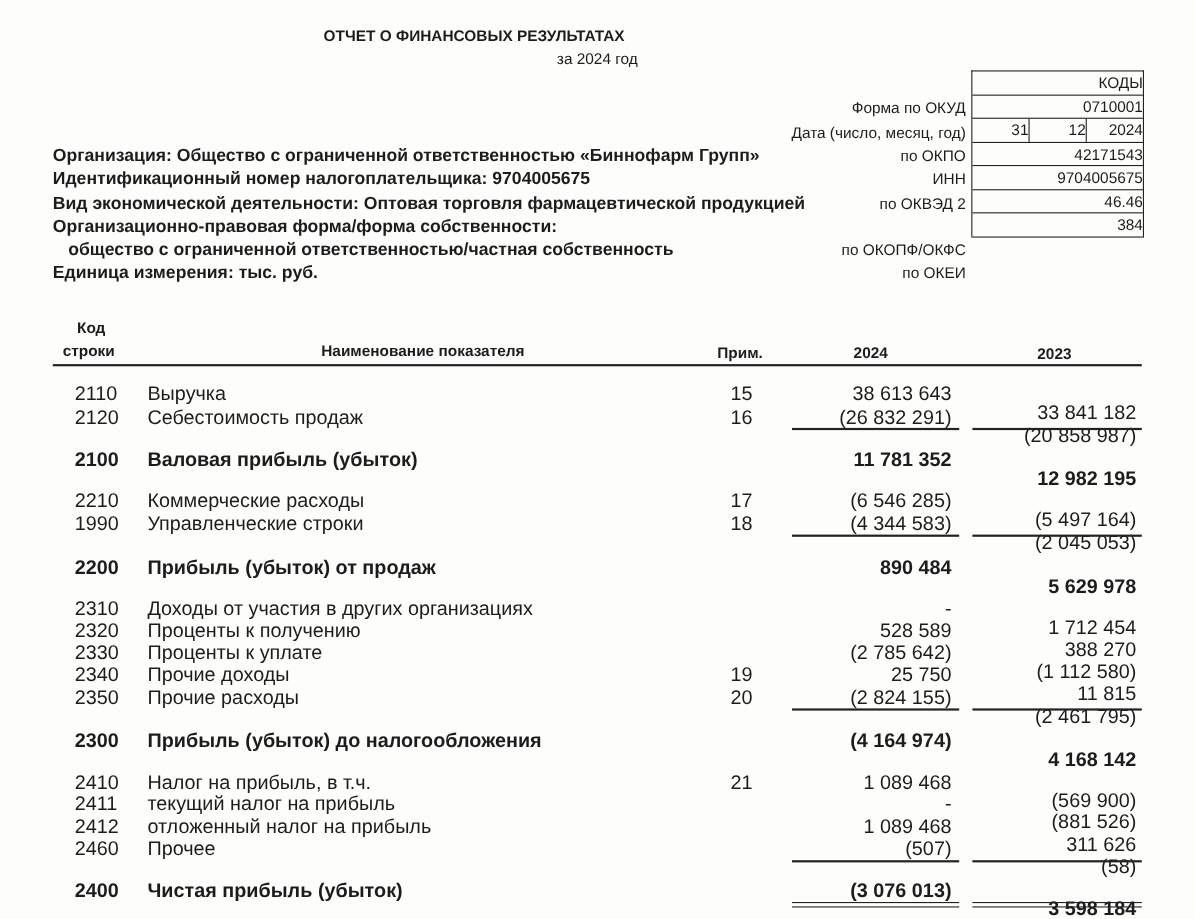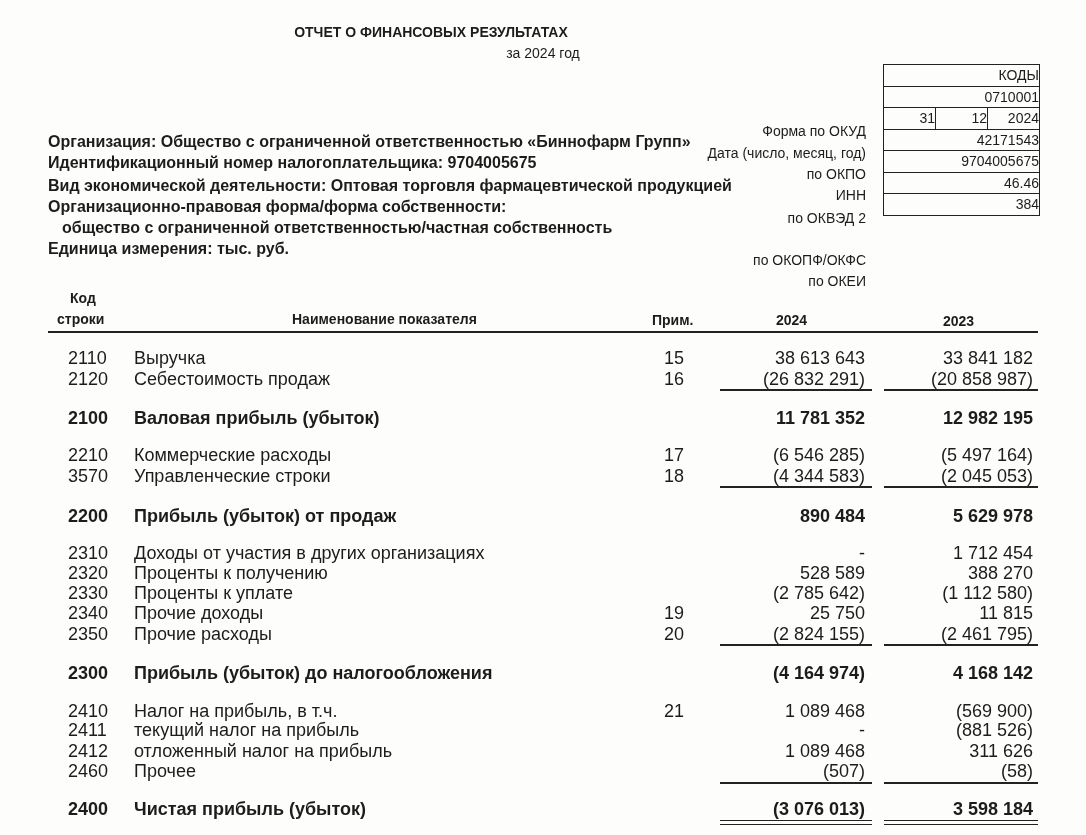--- a/index.html
+++ b/index.html
@@ -5,36 +5,36 @@
     html, body { margin:0; padding:0; }
     body {
       width:1086px; height:835px; position:relative; overflow:hidden;
       background:#fdfdfc; color:#1c1c1c;
       font-family:"Liberation Sans", sans-serif; font-size:14px;
     }
     .abs { position:absolute; white-space:nowrap; }
     .title { left:0; width:862px; text-align:center; top:24px; font-weight:bold; font-size:14px; }
     .subtitle { left:0; width:1086px; text-align:center; top:45px; font-size:14px; }
     .info-line { left:48px; font-size:16px;font-weight:bold; }
-    .code-label { right:220px; text-align:center; font-size:14px;margin-top:33px; }
+    .code-label { right:208px; text-align:center; font-size:14px; }
     .codes-box { position:absolute; left:883px; top:64px; width:155px; border:1.5px solid #222; border-bottom:none; }
     .codes-row { border-bottom:1.5px solid #222; height:20.5px; line-height:20.5px; text-align:right; font-size:14px; display:flex; }
     .codes-row.tall { height:44px; line-height:62px; }
     .codes-row > span { flex:1; }
     .codes-row .cell { flex:1; border-right:1.5px solid #222; }
     .codes-row .cell:last-child { border-right:none; }
     .hdr { font-weight:bold; font-size:14px; }
     .hdr-line { position:absolute; left:48px; width:990px; top:331px; height:2px; background:#222; }
     .row { position:absolute; left:0; width:1086px; height:20px; font-size:18px; }
     .row span { position:absolute; top:0; }
     .row .code { left:68px; }
     .row .name { left:134px; }
     .row .note { left:664px; }
     .row .v24 { right:221px; text-align:right; }
-    .row .v23 { right:53px; text-align:right; }
+    .row .v23 { right:53px; text-align:right;margin-top:17px; }
     .row.bold { font-weight:bold; }
     .uline { position:absolute; height:1.5px; background:#222; }
     .dline { position:absolute; height:5px; border-top:1.5px solid #222; border-bottom:1.5px solid #222; box-sizing:border-box; }
   </style>
 </head>
 <body>
 
 <div class="abs title">ОТЧЕТ О ФИНАНСОВЫХ РЕЗУЛЬТАТАХ</div>
 <div class="abs subtitle">за 2024 год</div>
 
@@ -113,21 +113,21 @@
 </div>
 
 <div class="row" style="top:445px">
   <span class="code">2210</span>
   <span class="name">Коммерческие расходы</span>
   <span class="note">17</span>
   <span class="v24">(6 546 285)</span>
   <span class="v23">(5 497 164)</span>
 </div>
 <div class="row" style="top:466px">
-  <span class="code">3570</span>
+  <span class="code">1990</span>
   <span class="name">Управленческие строки</span>
   <span class="note">18</span>
   <span class="v24">(4 344 583)</span>
   <span class="v23">(2 045 053)</span>
 </div>
 <div class="uline" style="left:720px; width:152px; top:486px"></div>
 <div class="uline" style="left:884px; width:154px; top:486px"></div>
 
 <div class="row bold" style="top:506px">
   <span class="code">2200</span>

